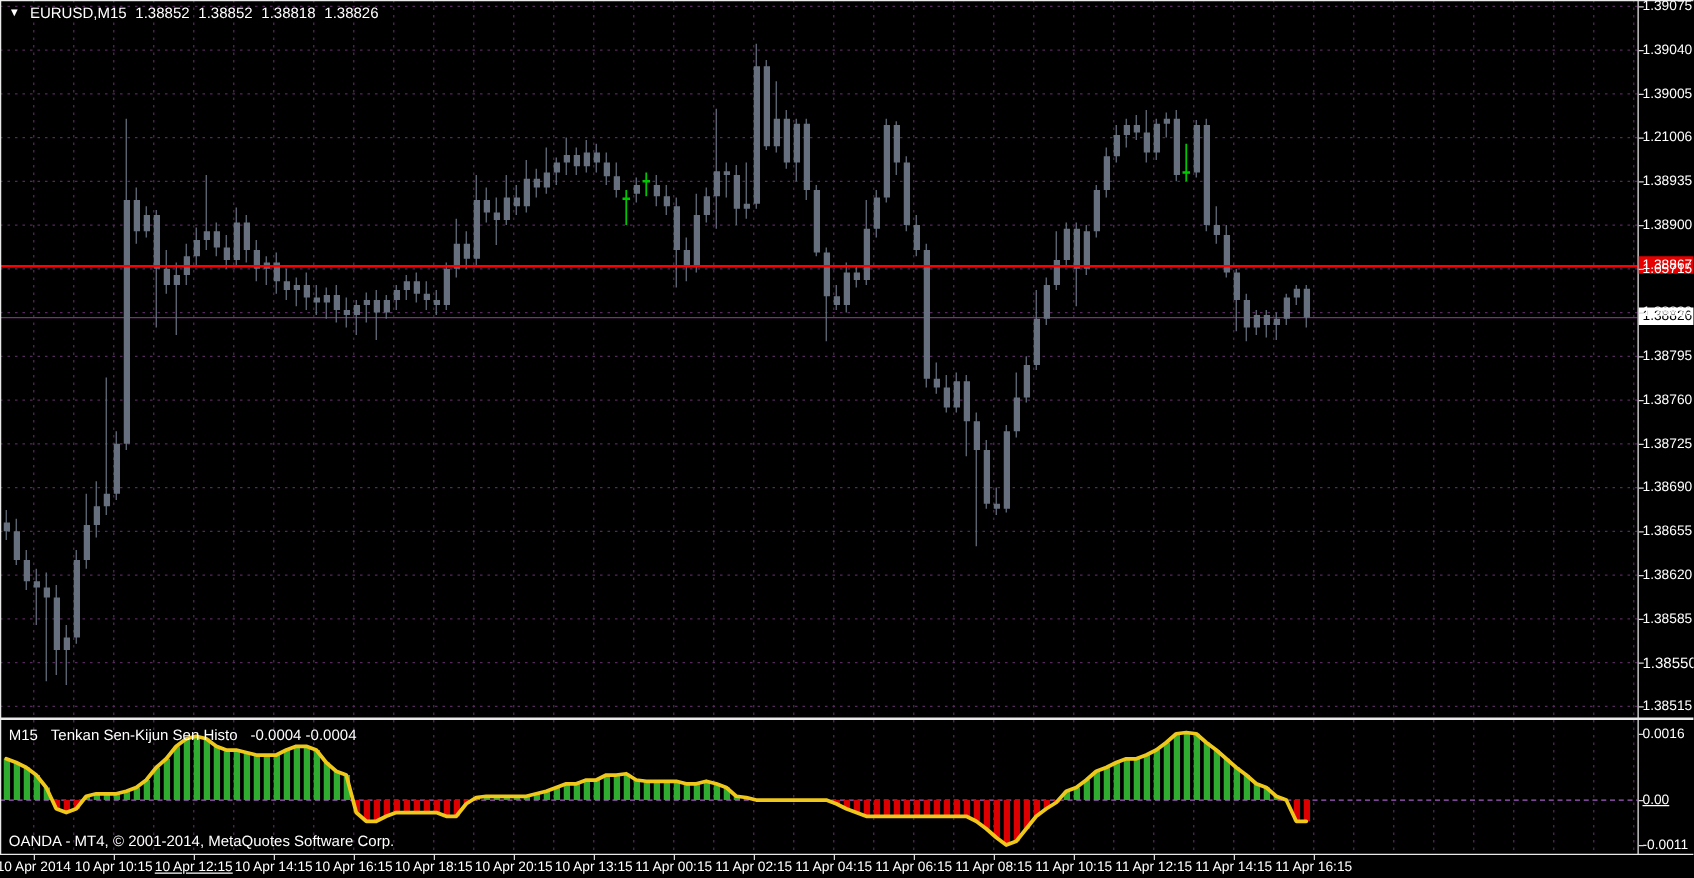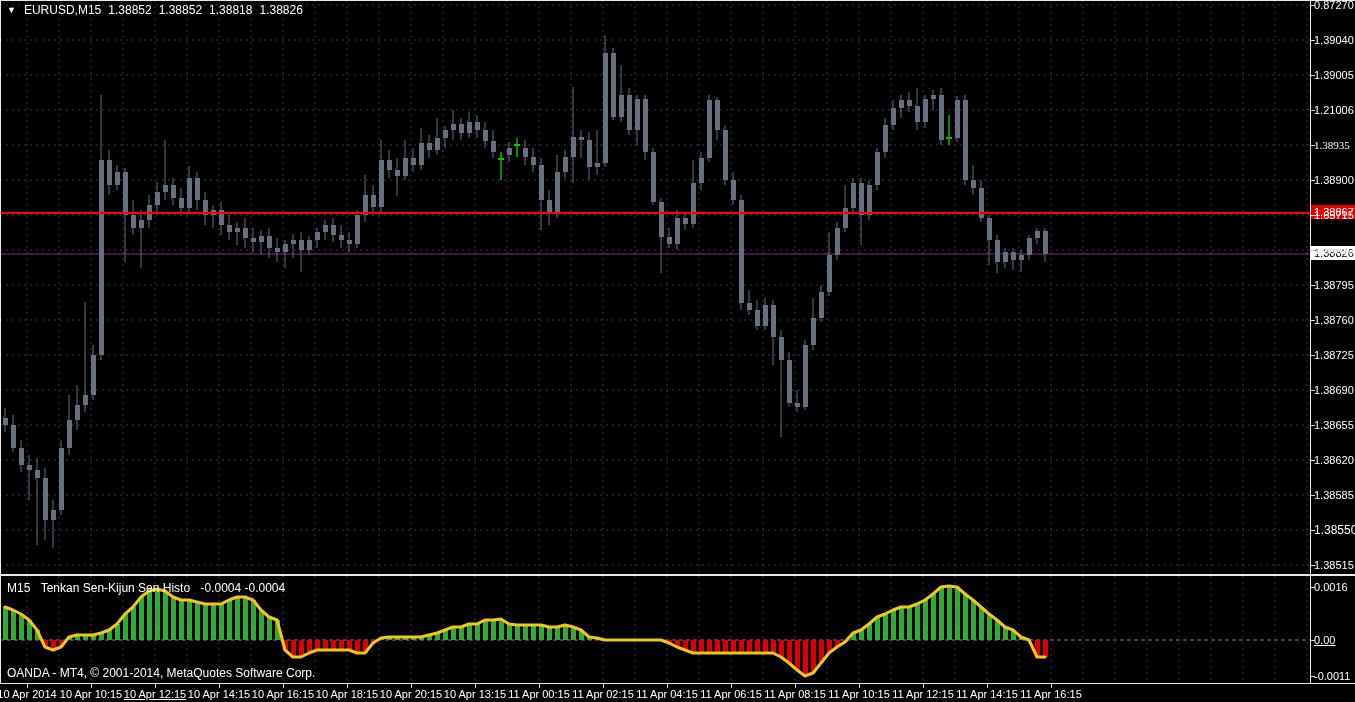--- a/index.html
+++ b/index.html
@@ -536,25 +536,25 @@
     <span class="v">Tenkan Sen-Kijun Sen Histo</span>
     <span class="v">-0.0004 -0.0004</span>
   </div>
 
   <div class="copyright">OANDA - MT4, © 2001-2014, MetaQuotes Software Corp.</div>
 
   <div class="price-flag flag-ask">1.38867</div>
   <div class="price-flag flag-bid">1.38826</div>
 
   <div id="price-axis">
-      <div style="position: absolute; left: 1314px; top: -1px; color: rgb(255, 255, 255); font-size: 11px; line-height: 13px; white-space: nowrap;">0.87270</div>
+      <div style="position: absolute; left: 1314px; top: -1px; color: rgb(255, 255, 255); font-size: 11px; line-height: 13px; white-space: nowrap;">1.39075</div>
       <div style="position: absolute; left: 1314px; top: 34px; color: rgb(255, 255, 255); font-size: 11px; line-height: 13px; white-space: nowrap;">1.39040</div>
       <div style="position: absolute; left: 1314px; top: 69px; color: rgb(255, 255, 255); font-size: 11px; line-height: 13px; white-space: nowrap;">1.39005</div>
       <div style="position: absolute; left: 1314px; top: 104px; color: rgb(255, 255, 255); font-size: 11px; line-height: 13px; white-space: nowrap;">1.21006</div>
-      <div style="position: absolute; left: 1314px; top: 139px; color: rgb(255, 255, 255); font-size: 11px; line-height: 13px; white-space: nowrap; font-family: Liberation Serif, serif;">1.38935</div>
+      <div style="position: absolute; left: 1314px; top: 139px; color: rgb(255, 255, 255); font-size: 11px; line-height: 13px; white-space: nowrap;">1.38935</div>
       <div style="position: absolute; left: 1314px; top: 174px; color: rgb(255, 255, 255); font-size: 11px; line-height: 13px; white-space: nowrap;">1.38900</div>
       <div style="position: absolute; left: 1314px; top: 209px; color: rgb(255, 255, 255); font-size: 11px; line-height: 13px; white-space: nowrap;">1.65715</div>
       <div style="position: absolute; left: 1314px; top: 244px; color: rgb(255, 255, 255); font-size: 11px; line-height: 13px; white-space: nowrap;">1.38830</div>
       <div style="position: absolute; left: 1314px; top: 279px; color: rgb(255, 255, 255); font-size: 11px; line-height: 13px; white-space: nowrap;">1.38795</div>
       <div style="position: absolute; left: 1314px; top: 314px; color: rgb(255, 255, 255); font-size: 11px; line-height: 13px; white-space: nowrap;">1.38760</div>
       <div style="position: absolute; left: 1314px; top: 349px; color: rgb(255, 255, 255); font-size: 11px; line-height: 13px; white-space: nowrap;">1.38725</div>
       <div style="position: absolute; left: 1314px; top: 384px; color: rgb(255, 255, 255); font-size: 11px; line-height: 13px; white-space: nowrap;">1.38690</div>
       <div style="position: absolute; left: 1314px; top: 419px; color: rgb(255, 255, 255); font-size: 11px; line-height: 13px; white-space: nowrap;">1.38655</div>
       <div style="position: absolute; left: 1314px; top: 454px; color: rgb(255, 255, 255); font-size: 11px; line-height: 13px; white-space: nowrap;">1.38620</div>
       <div style="position: absolute; left: 1314px; top: 489px; color: rgb(255, 255, 255); font-size: 11px; line-height: 13px; white-space: nowrap;">1.38585</div>

